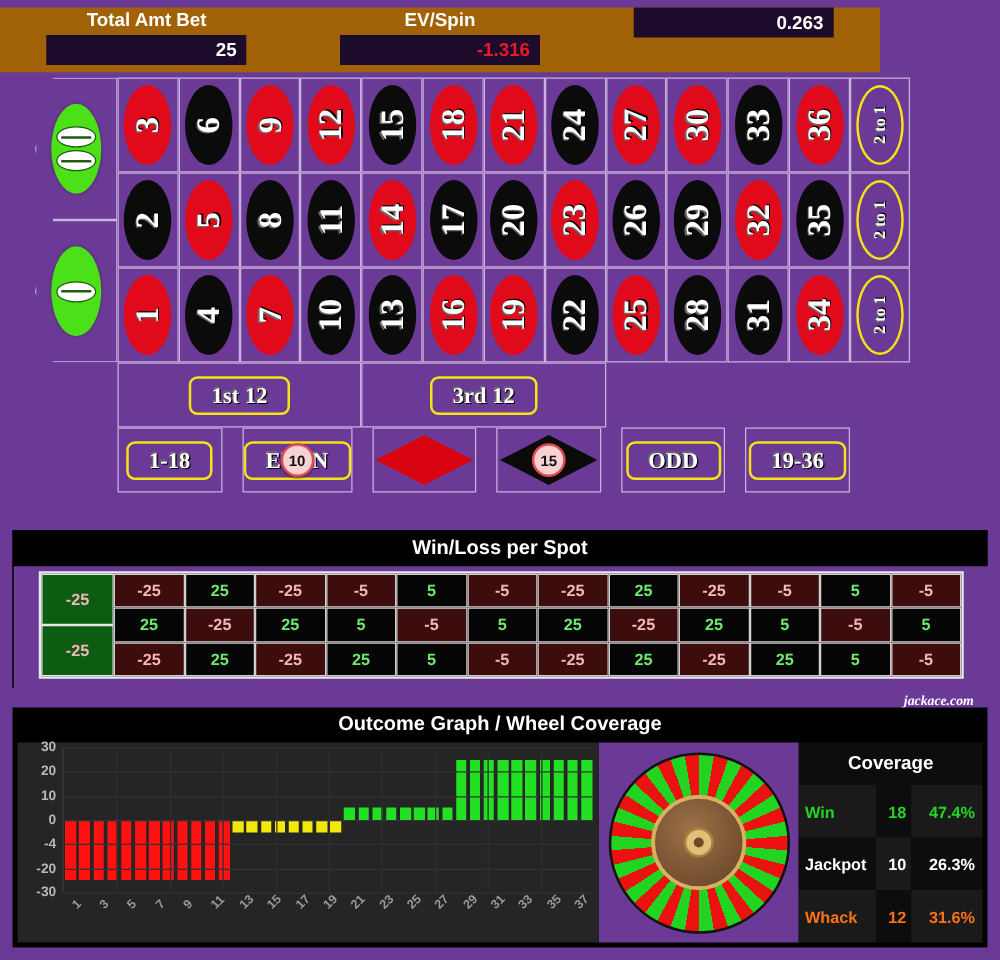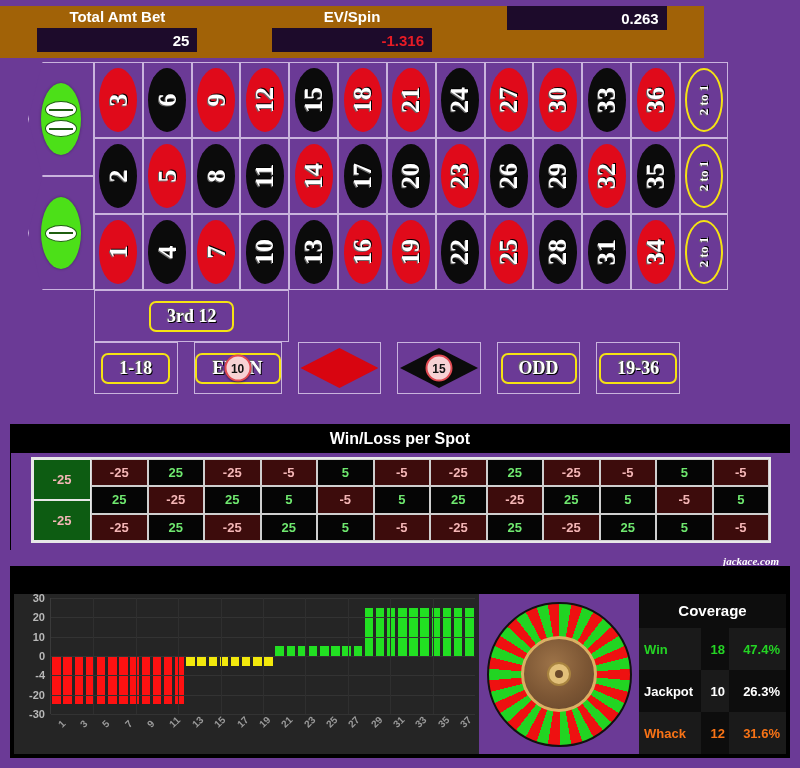--- a/index.html
+++ b/index.html
@@ -536,20 +536,23 @@
         </div>
         <div class="c21cell">
           <div class="c21oval">
             <span>2 to 1</span>
           </div>
         </div>
       </div>
 
     <div class="dozens" id="dozens">
         <div class="dz">
+          <div class="pill">1st 12</div>
+        </div>
+        <div class="dz">
           <div class="pill">3rd 12</div>
         </div>
       </div>
 
     <div class="outside" id="outside">
         <div class="ob">
           <div class="pill">1-18</div>
         </div>
         <div class="ob">
           <div class="pill">EVEN</div>
@@ -617,20 +620,21 @@
           <div class="wl-cell win">25</div>
           <div class="wl-cell win">5</div>
           <div class="wl-cell lose">-5</div>
         </div>
     </div>
     <div class="watermark">jackace.com</div>
   </div>
 </div>
 
 <div class="og-panel">
+  <div class="og-title">Outcome Graph / Wheel Coverage</div>
   <div class="og-body">
 
     <div class="graph">
       <div class="yaxis" id="yaxis">
           <div class="ytick" style="top: 4px;">30</div>
           <div class="ytick" style="top: 23.3333px;">20</div>
           <div class="ytick" style="top: 42.6667px;">10</div>
           <div class="ytick" style="top: 62px;">0</div>
           <div class="ytick" style="top: 81.3333px;">-4</div>
           <div class="ytick" style="top: 100.667px;">-20</div>

